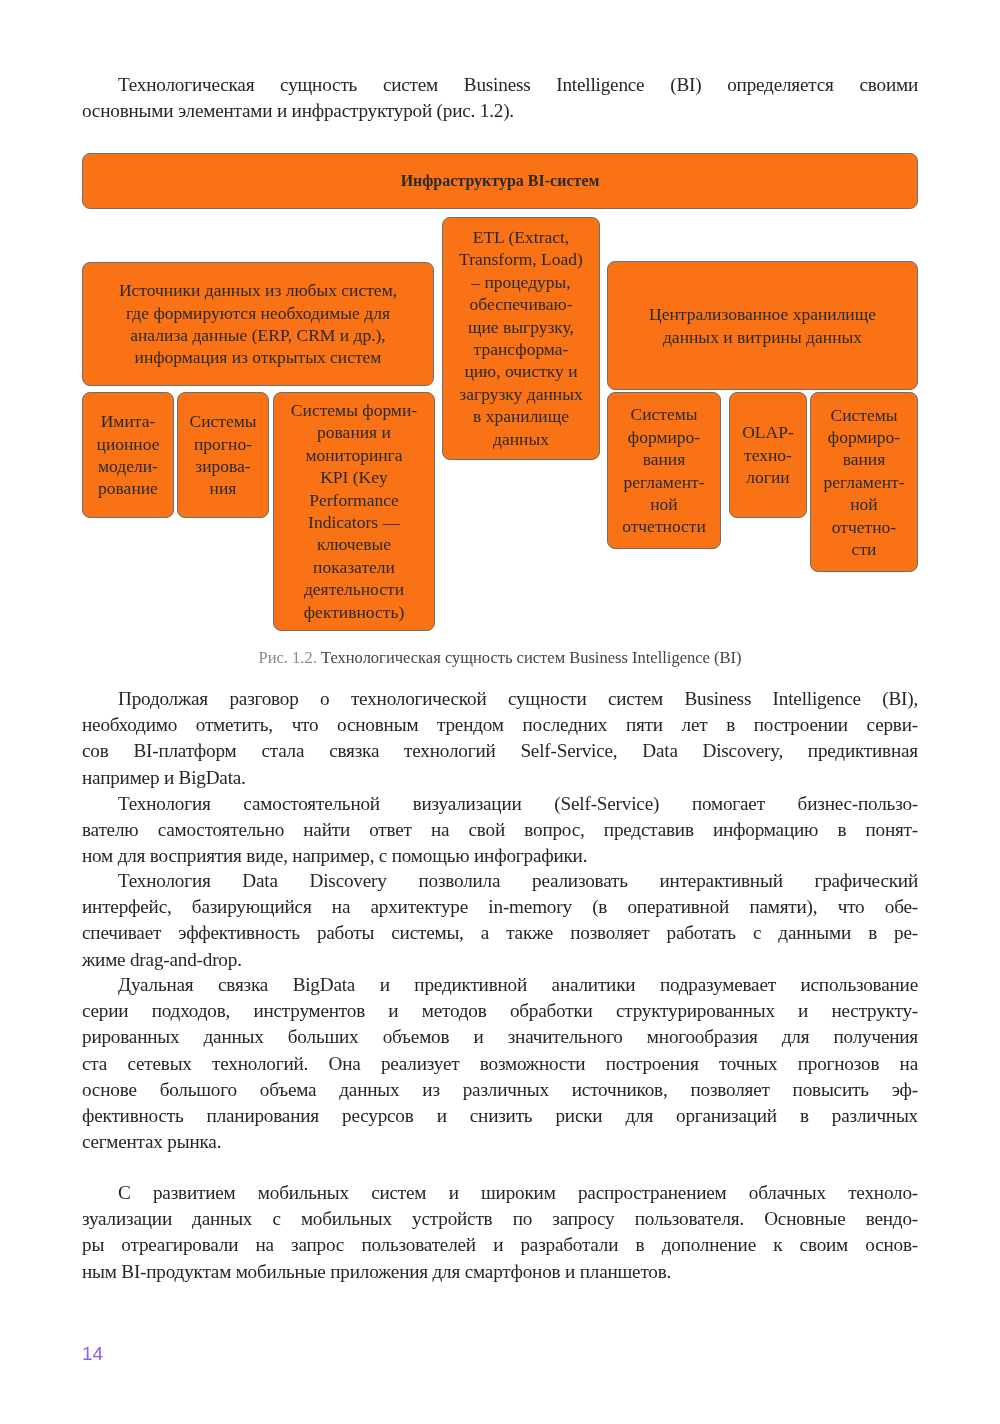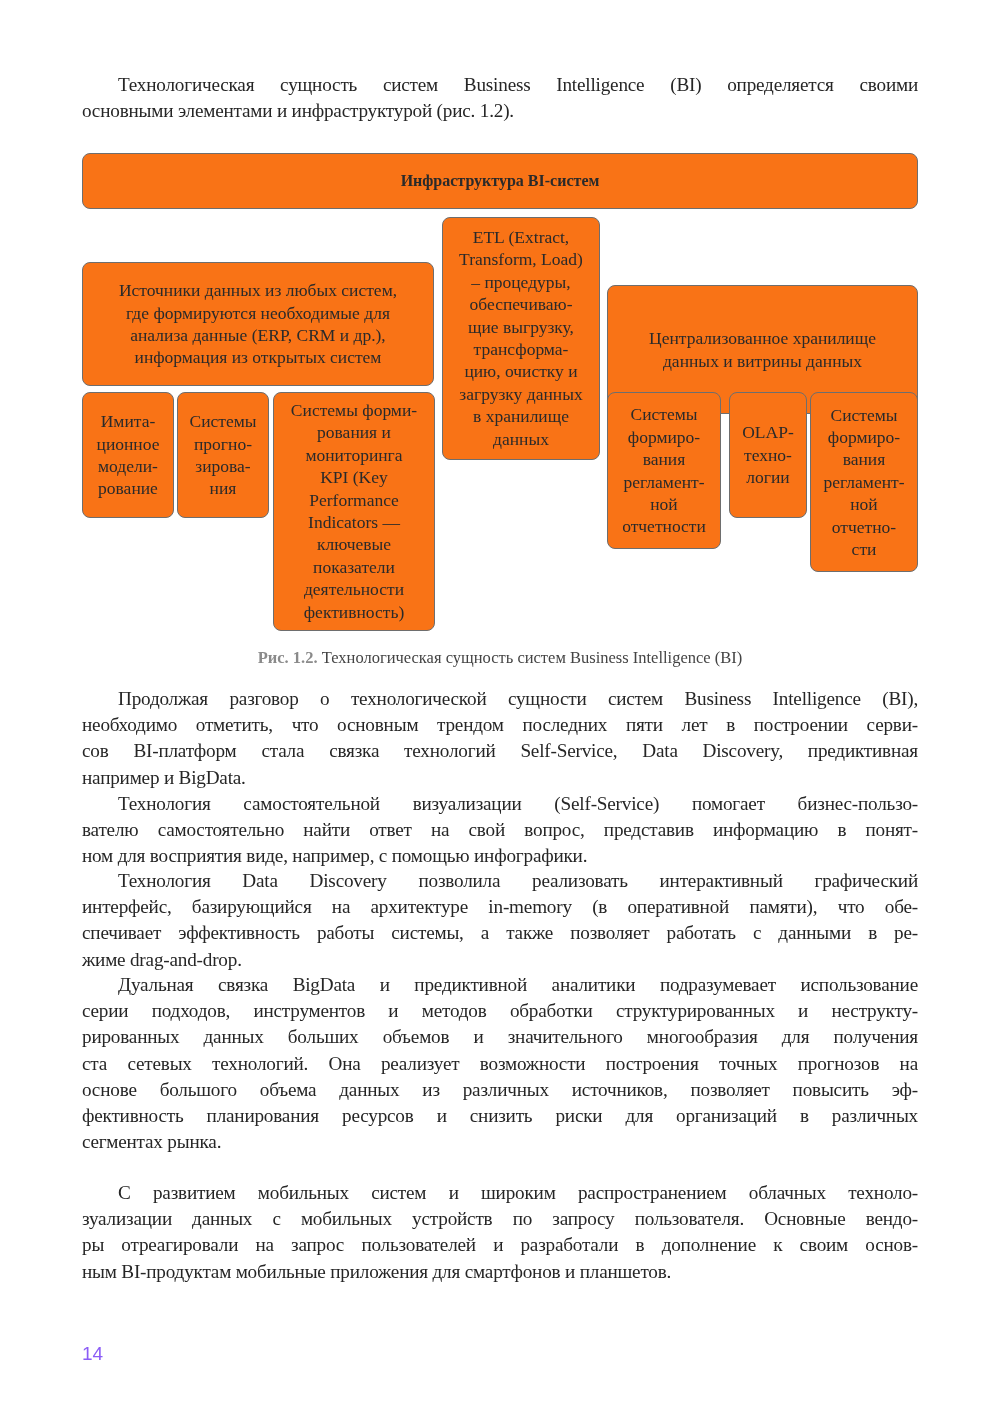--- a/index.html
+++ b/index.html
@@ -10,21 +10,21 @@
   .para .line { display: block; text-align: justify; text-align-last: justify; white-space: nowrap; }
   .para .line.last { text-align-last: left; }
   .para .line.indent { text-indent: 36px; }
   .box { position: absolute; box-sizing: border-box; border: 1.6px solid #6e6e6e; border-radius: 8px;
          background: #f97316; display: flex; align-items: center; justify-content: center; text-align: center;
          font-family: "Liberation Serif", "DejaVu Serif", serif; color: #2a2a2a; font-size: 17.5px; line-height: 22.4px; }
   .box.top-align { align-items: flex-start; padding-top: 8px; }
   .box span.l { display: block; }
   .header-box { font-weight: bold; font-size: 16px; }
   .caption { position: absolute; left: 0; width: 1000px; top: 648px; text-align: center; font-size: 16.5px; color: #444; }
-  .caption .fig { color: #8a8a8a; font-weight: bold; }
+  .caption .fig { color: #8a8a8a; font-weight: normal; }
   .page-number { position: absolute; left: 82px; top: 1343px; font-family: "Liberation Sans", "DejaVu Sans", sans-serif;
                  font-size: 19px; color: #8b5cf6; }
 </style>
 </head>
 <body>
 
 <div class="para" style="top:72px;">
   <span class="line indent">Технологическая сущность систем Business Intelligence (BI) определяется своими</span>
   <span class="line last">основными элементами и инфраструктурой (рис. 1.2).</span>
 </div>
@@ -84,21 +84,21 @@
       <span class="l">обеспечиваю-</span>
       <span class="l">щие выгрузку,</span>
       <span class="l">трансформа-</span>
       <span class="l">цию, очистку и</span>
       <span class="l">загрузку данных</span>
       <span class="l">в хранилище</span>
       <span class="l">данных</span>
     </div>
   </div>
 
-  <div class="box" style="left:607px; top:261px; width:311px; height:129px;margin-top:24px;">
+  <div class="box" style="left:607px; top:261px; width:311px; height:129px;">
     <div>
       <span class="l">Централизованное хранилище</span>
       <span class="l">данных и витрины данных</span>
     </div>
   </div>
 
   <div class="box" style="left:607px; top:392px; width:114px; height:157px;">
     <div>
       <span class="l">Системы</span>
       <span class="l">формиро-</span>

